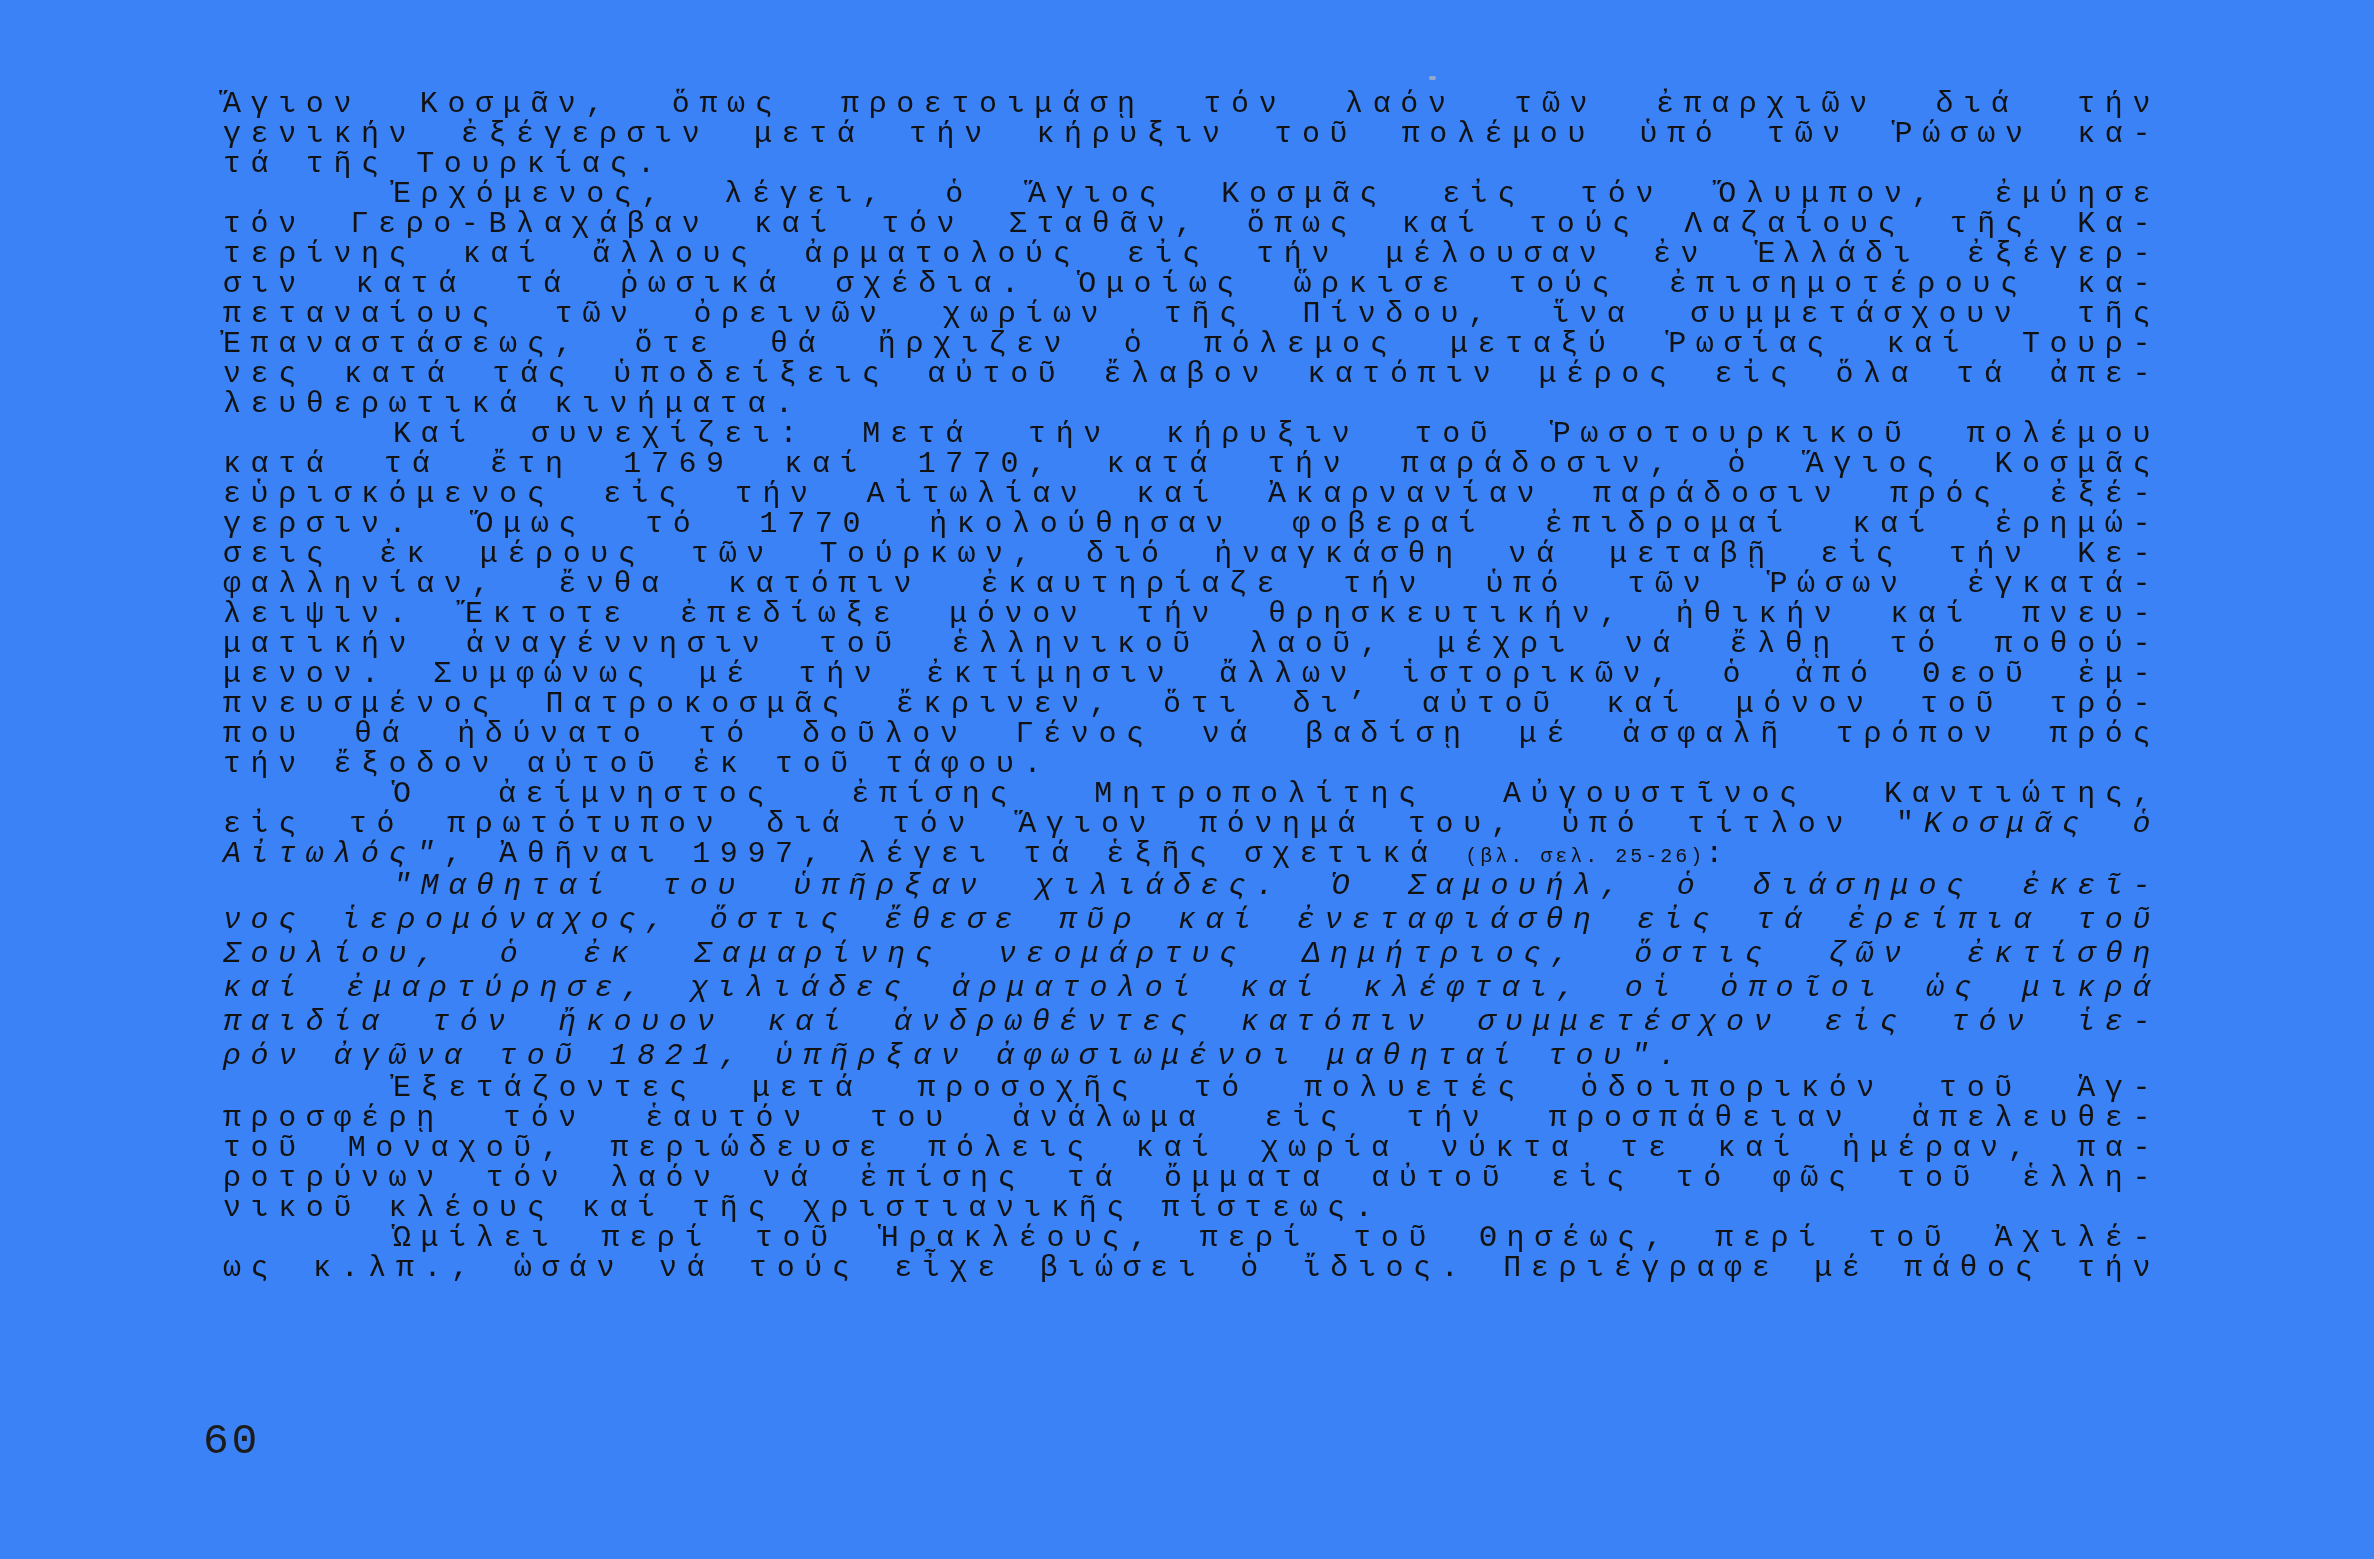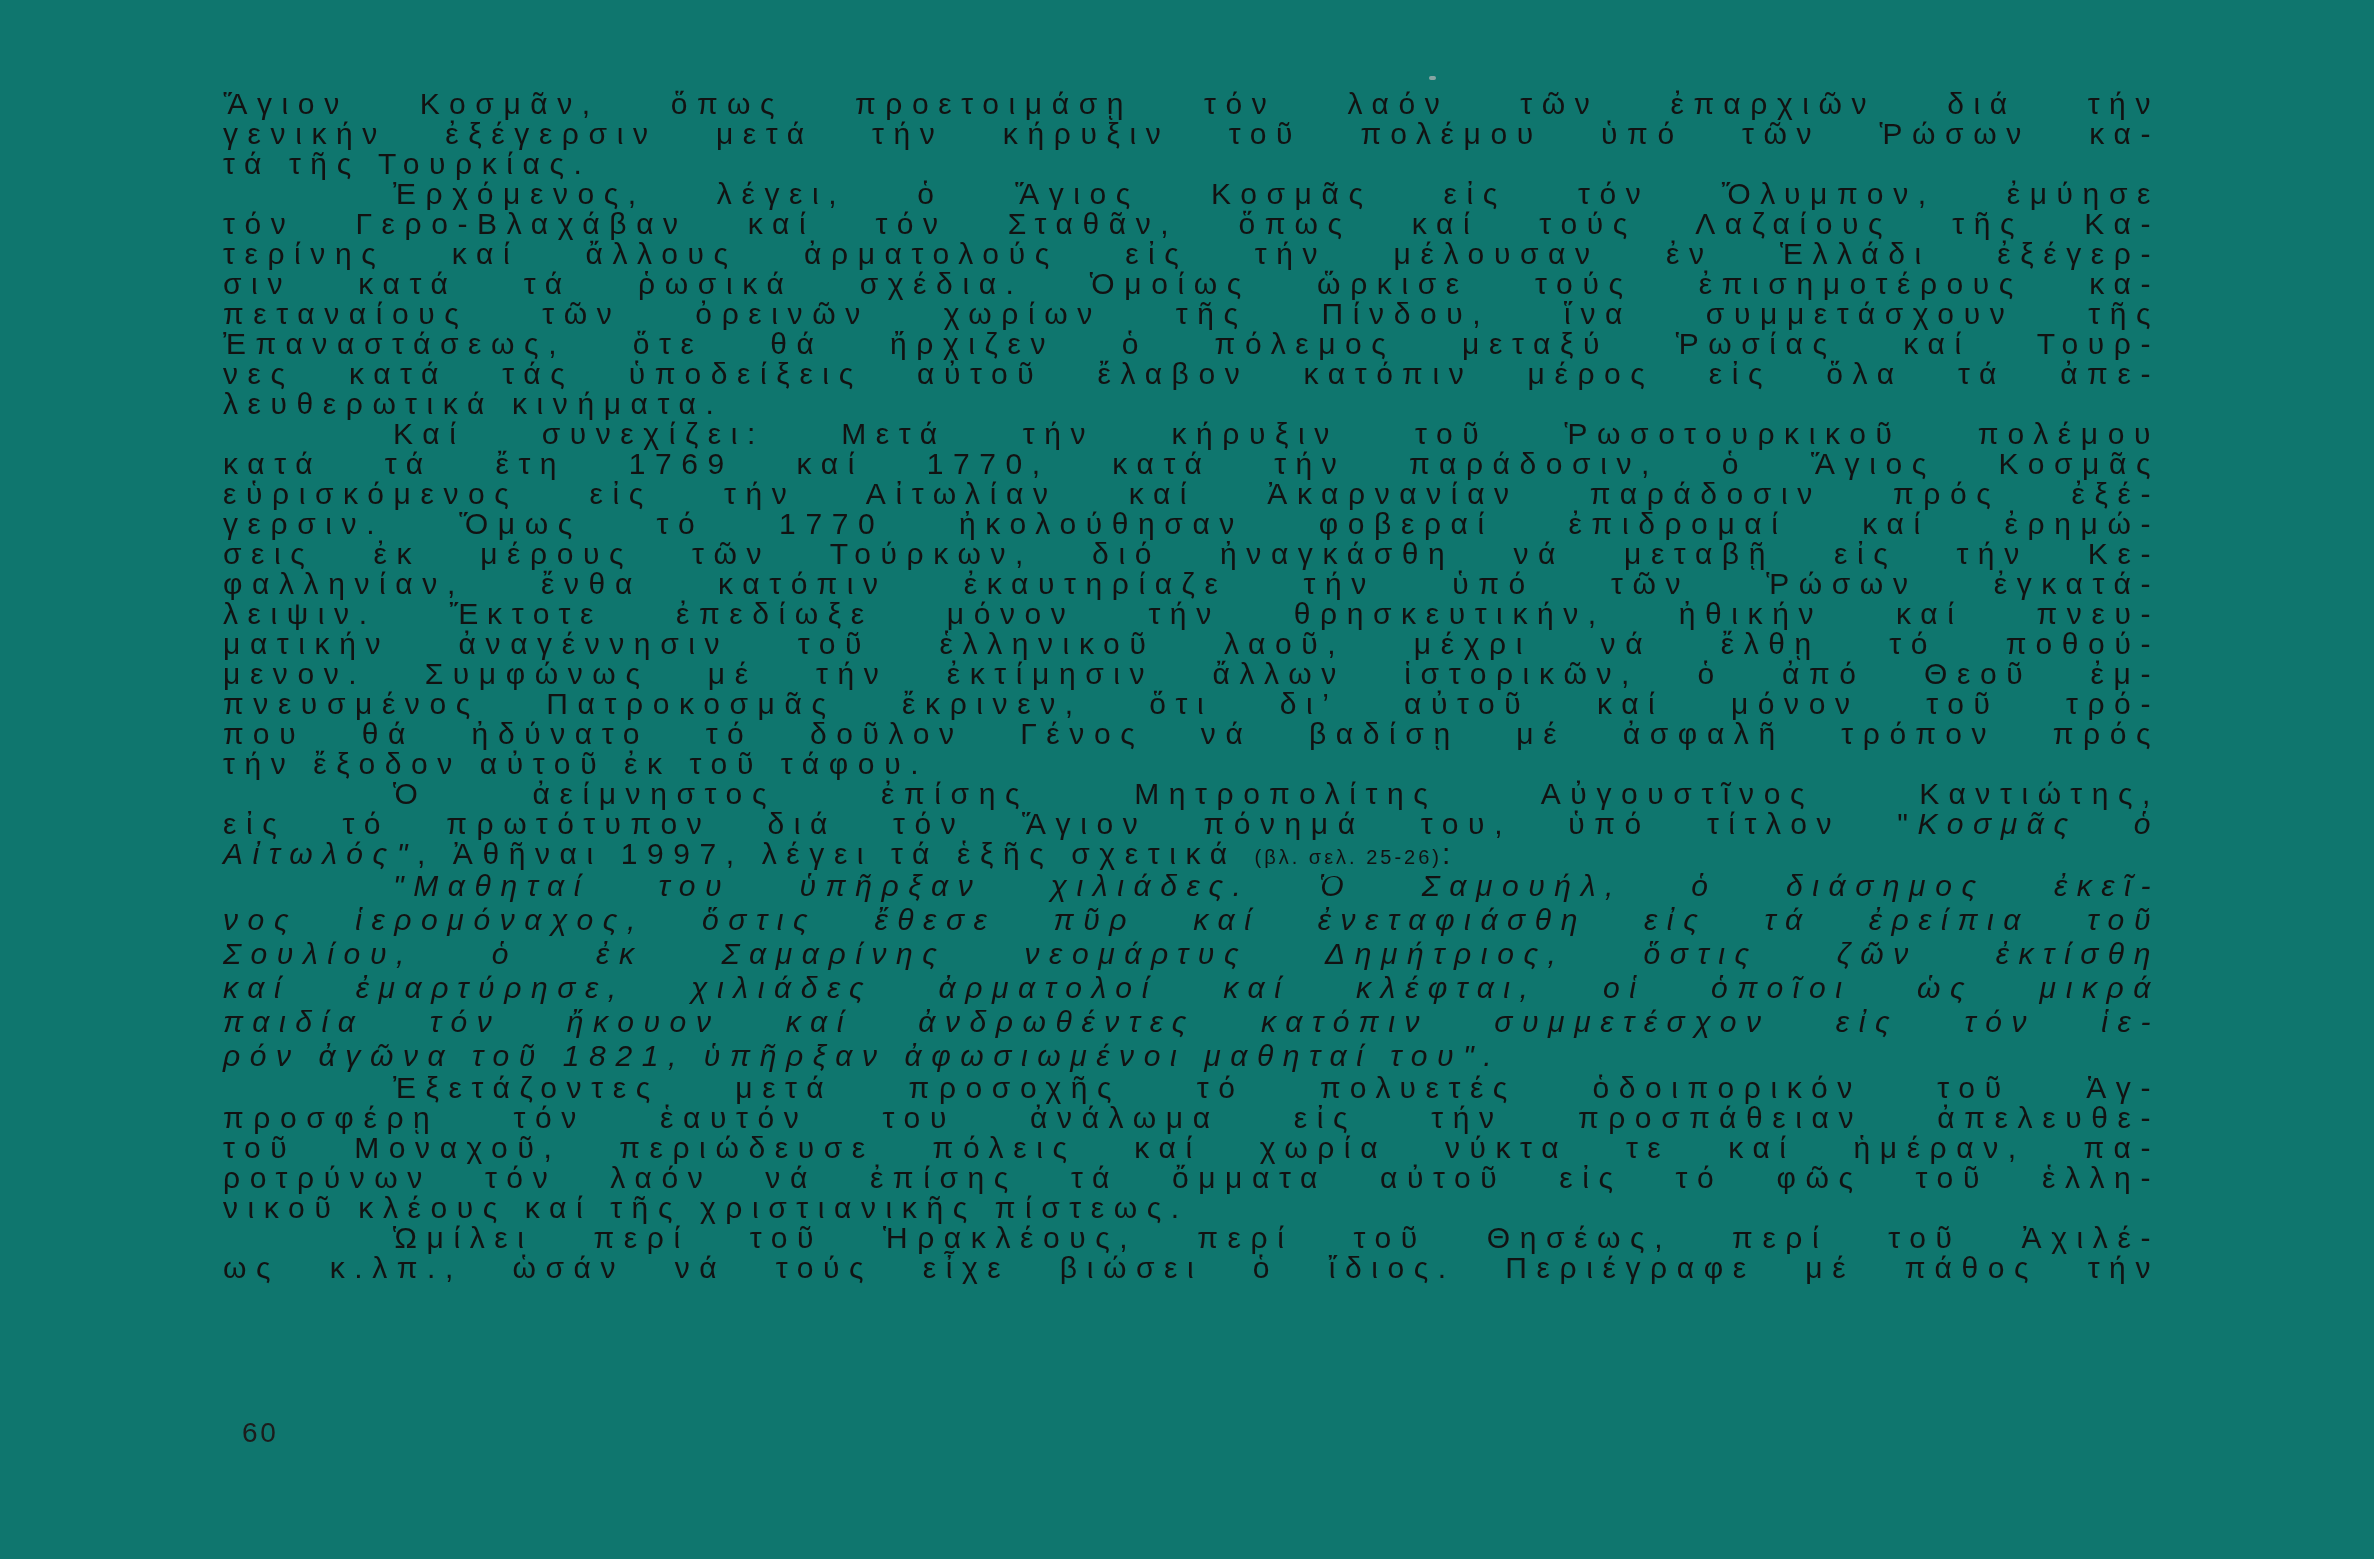--- a/index.html
+++ b/index.html
@@ -4,23 +4,23 @@
 <style>
   html, body {
     margin: 0;
     padding: 0;
     background: #ffffff;
   }
   .page {
     position: relative;
     width: 2375px;
     height: 1559px;
-    background: #0f766e;
+    background: #3b82f6;
     overflow: hidden;
-    font-family: Liberation Sans, sans-serif;
+    font-family: Liberation Mono, monospace;
     color: #121212;
   }
   .textblock {
     position: absolute;
     left: 223px;
     top: 89px;
     width: 1937px;
   }
   .line {
     height: 30px;
@@ -50,24 +50,23 @@
     letter-spacing: 0.15em;
   }
   .line.q .seg-i,
   .seg-i {
     font-style: italic;
   }
   .page-number {
     position: absolute;
     left: 203px;
     top: 1417px;
-    font-size: 28px;
+    font-size: 43px;
     letter-spacing: 2.8px;
     color: #1c1c1c;
-    margin-left: 39px;
   }
   .speck {
     position: absolute;
     left: 1429px;
     top: 76px;
     width: 6.5px;
     height: 3.7px;
     background: #b9b9b9;
     border-radius: 1.9px;
     opacity: 0.7;

